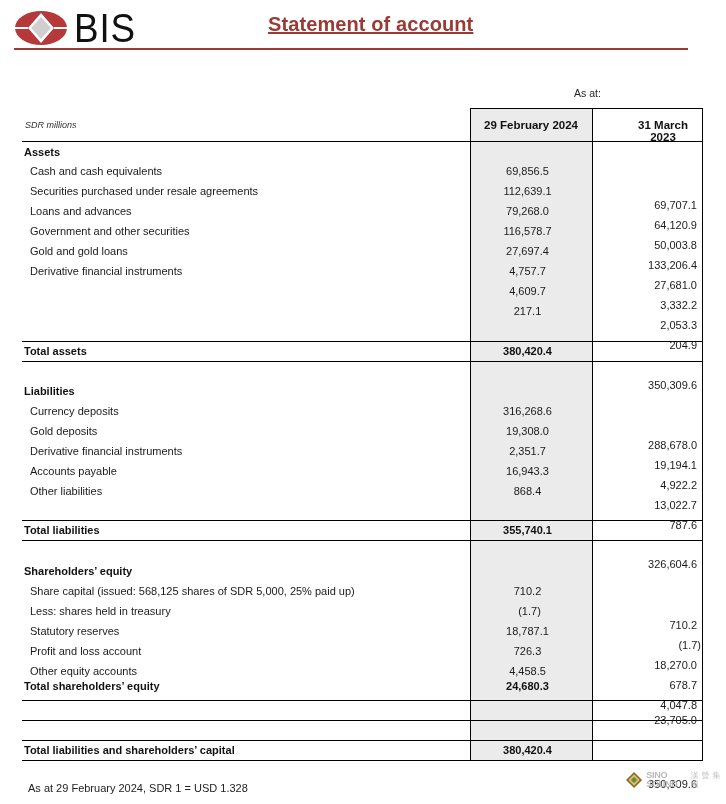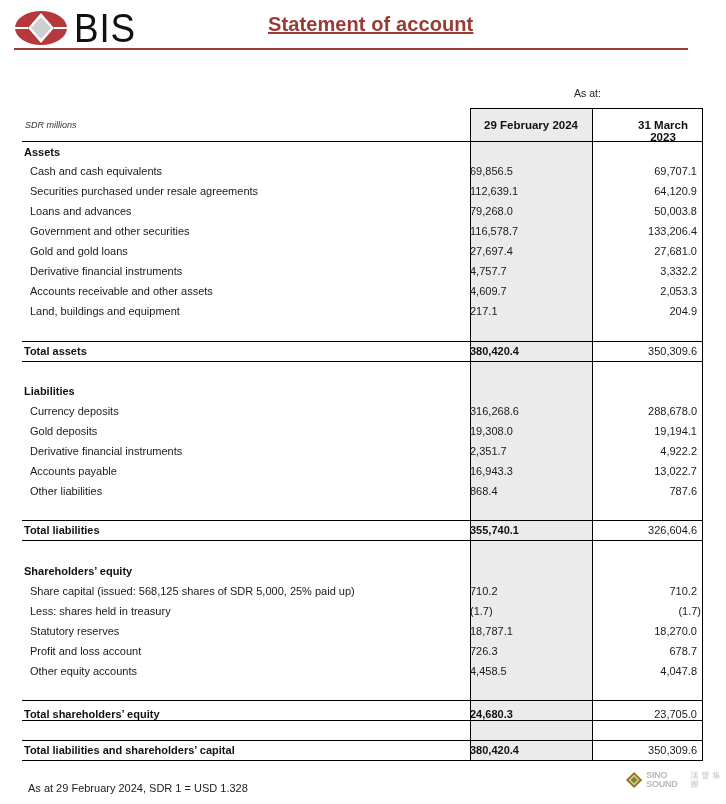--- a/index.html
+++ b/index.html
@@ -18,22 +18,22 @@
   .col-band { position: absolute; left: 470px; top: 108px; width: 122px; height: 653px; background: #ebebeb; }
   .vline { position: absolute; width: 1px; background: #000; }
   .hline { position: absolute; height: 1px; background: #000; }
 
   .units { position: absolute; left: 25px; top: 120px; font-size: 9px; font-style: italic; color: #333; font-family: "Liberation Sans", sans-serif; }
   .colhead { position: absolute; top: 119px; font-family: "Liberation Sans", sans-serif; font-weight: bold; font-size: 11.5px; color: #111; text-align: center; }
 
   .row { position: absolute; left: 22px; width: 680px; height: 20px; font-family: "Liberation Sans", sans-serif; font-size: 11px; line-height: 20px; color: #1a1a1a; }
   .row .lbl { position: absolute; left: 8px; white-space: nowrap; }
   .row.section .lbl, .row.total .lbl { left: 2px; font-weight: bold; color: #111; }
-  .row .v1 { position: absolute; left: 448px; width: 115px; text-align: left; }
-  .row .v2 { position: absolute; left: 570px; width: 105px; text-align: right; }
+  .row .v1 { position: absolute; left: 448px; width: 115px; text-align: center; }
+  .row .v2 { position: absolute; left: 570px; width: 105px; text-align: right; margin-top: 34px; }
   .row.total .v1 { font-weight: bold; color: #111; }
   .row .neg { margin-right: -4px; }
 
   .footnote { position: absolute; left: 28px; top: 782px; font-family: "Liberation Sans", sans-serif; font-size: 11px; color: #222; }
 
   .watermark { position: absolute; left: 626px; top: 770px; display: flex; align-items: center; gap: 4px; }
   .wm-text { display: flex; flex-direction: row; line-height: 9px; }
   .wm-en { font-family: "Liberation Sans", sans-serif; font-weight: bold; font-size: 9px; color: #b9b9b9; letter-spacing: -0.2px; }
   .wm-cn { font-size: 8px; color: #c4c4c4; letter-spacing: 3px; }
 </style>
@@ -108,26 +108,24 @@
     <span class="lbl">Gold and gold loans</span>
     <span class="v1">27,697.4</span>
     <span class="v2">27,681.0</span>
   </div>
 <div class="row" style="top:261px;">
     <span class="lbl">Derivative financial instruments</span>
     <span class="v1">4,757.7</span>
     <span class="v2">3,332.2</span>
   </div>
 <div class="row" style="top:281px;">
-    <span class="lbl">Accounts receivable and other assets</span>
     <span class="v1">4,609.7</span>
     <span class="v2">2,053.3</span>
   </div>
 <div class="row" style="top:301px;">
-    <span class="lbl">Land, buildings and equipment</span>
     <span class="v1">217.1</span>
     <span class="v2">204.9</span>
   </div>
 
 <div class="row total" style="top:341px;">
     <span class="lbl">Total assets</span>
     <span class="v1">380,420.4</span>
     <span class="v2">350,309.6</span>
   </div>
 
@@ -190,21 +188,21 @@
     <span class="lbl">Profit and loss account</span>
     <span class="v1">726.3</span>
     <span class="v2">678.7</span>
   </div>
 <div class="row" style="top:661px;">
     <span class="lbl">Other equity accounts</span>
     <span class="v1">4,458.5</span>
     <span class="v2">4,047.8</span>
   </div>
 
-<div class="row total" style="top:704px;">
+<div class="row total" style="top:676px;">
     <span class="lbl">Total shareholders’ equity</span>
     <span class="v1">24,680.3</span>
     <span class="v2">23,705.0</span>
   </div>
 
 <div class="row total" style="top:740px;">
     <span class="lbl">Total liabilities and shareholders’ capital</span>
     <span class="v1">380,420.4</span>
     <span class="v2">350,309.6</span>
   </div>

